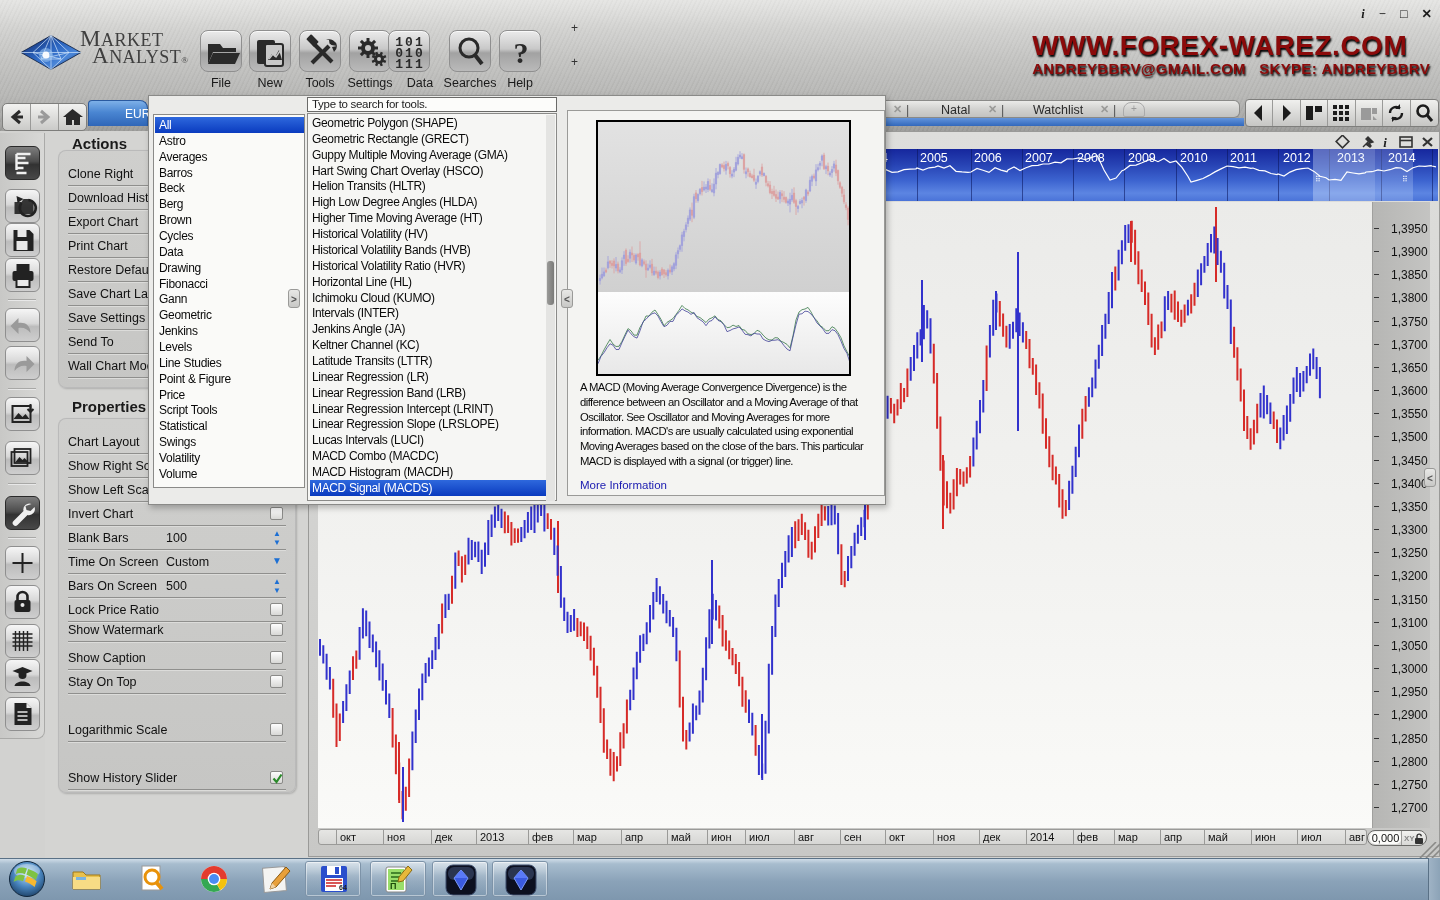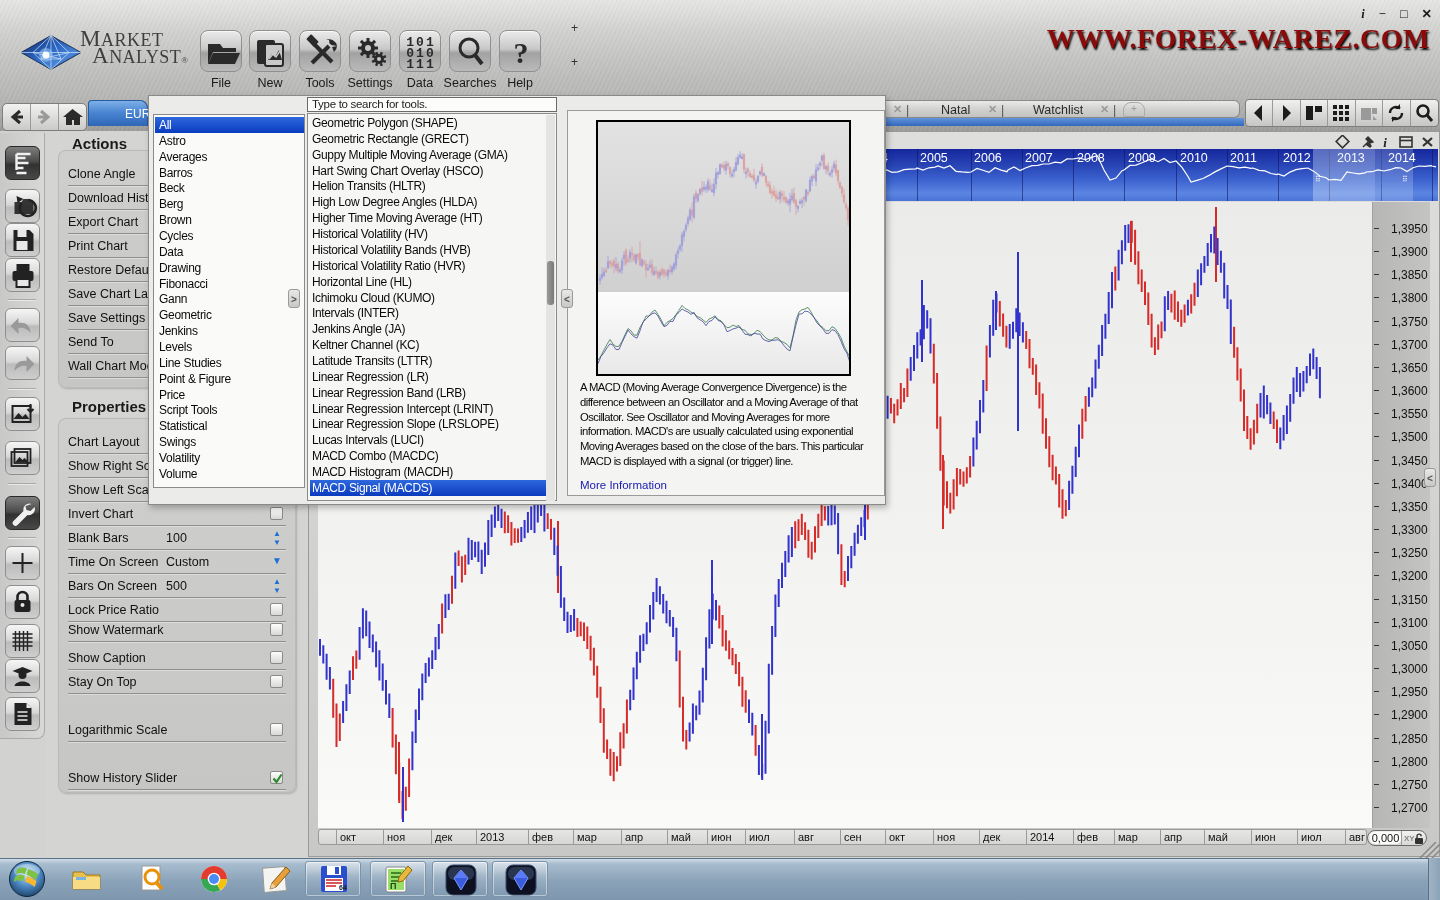--- a/index.html
+++ b/index.html
@@ -10,21 +10,21 @@
   background:linear-gradient(180deg,#e5e5e3 0%,#d2d2d0 30%,#c4c4c2 60%,#b6b6b4 100%); }
 .texture { position:absolute; inset:0;
   background:repeating-linear-gradient(115deg, rgba(255,255,255,0.05) 0 2px, rgba(0,0,0,0.018) 3px 4px); }
 #winctl { position:absolute; right:8px; top:6px; color:#1a1a1a; font-size:12.5px; font-weight:bold; font-family:"Liberation Serif",serif; }
 #winctl span { margin-left:14px; }
 .tbtn { position:absolute; top:30px; width:42px; height:42px; border-radius:8px;
   background:linear-gradient(180deg,#ebebeb 0%,#c8c8c8 45%,#a2a2a2 55%,#bababa 100%);
   border:1px solid #8f8f8f; box-shadow:inset 0 1px 0 rgba(255,255,255,.7); }
 .tbtn svg { margin:1px; }
 .tlbl { position:absolute; top:76px; font-size:12.5px; color:#1a1a1a; text-align:center; width:60px; }
-#warez { position:absolute; right:10px; top:25px; text-align:left; font-family:Liberation Serif, serif; font-weight:bold; color:#8b0a0a;
+#warez { position:absolute; right:10px; top:32px; text-align:left; font-family:Liberation Sans, sans-serif; font-weight:bold; color:#8b0a0a;
   text-shadow:1px 2px 2px #000; }
 #warez .l1 { font-size:28px; letter-spacing:0.5px; line-height:28px; }
 #warez .l2 { font-size:15px; letter-spacing:0.3px; line-height:18px; }
 .plus { position:absolute; color:#333; font-size:12px; }
 #tabbar { left:0; top:95px; width:1440px; height:36px;
   background:linear-gradient(180deg,#b6b6b4 0%,#ababa9 50%,#9a9a98 100%); }
 #navgrp { left:2px; top:103px; width:85px; height:28px; border-radius:5px; border:1px solid #7e7e7c;
   background:linear-gradient(180deg,#f2f2f0,#cacac8); display:flex; }
 #navgrp .nb { width:28px; height:26px; border-right:1px solid #9a9a98; }
 #navgrp .nb:last-child { border-right:none; }
@@ -175,37 +175,38 @@
               <line x1="25.1" y1="33.8" x2="26.2" y2="31.1"></line>
               <line x1="21.1" y1="29.8" x2="23.8" y2="28.7"></line>
               <line x1="21.2" y1="24.1" x2="23.9" y2="25.2"></line>
               <line x1="25.2" y1="20.1" x2="26.3" y2="22.8"></line>
               <line x1="30.9" y1="20.2" x2="29.8" y2="22.9"></line>
               <line x1="34.9" y1="24.2" x2="32.2" y2="25.3"></line>
             </g>
           </g>
         </svg></div>
       <div class="tlbl" style="left:340px">Settings</div>
-      <div class="tbtn" style="left:399px"><svg width="40" height="40" viewBox="0 0 40 40">
+      <div class="tbtn" style="left:388px"><svg width="40" height="40" viewBox="0 0 40 40">
           <text x="20" y="14" font-family="Liberation Mono" font-size="13" font-weight="bold" fill="#2a2a2a" text-anchor="middle" letter-spacing="2">101</text>
           <text x="20" y="25" font-family="Liberation Mono" font-size="13" font-weight="bold" fill="#2a2a2a" text-anchor="middle" letter-spacing="2">010</text>
           <text x="20" y="36" font-family="Liberation Mono" font-size="13" font-weight="bold" fill="#2a2a2a" text-anchor="middle" letter-spacing="2">111</text>
         </svg></div>
       <div class="tlbl" style="left:390px">Data</div>
       <div class="tbtn" style="left:449px"><svg width="40" height="40" viewBox="0 0 40 40">
           <circle cx="18" cy="16" r="9" fill="none" stroke="#2a2a2a" stroke-width="3"></circle>
           <line x1="24" y1="23" x2="31" y2="32" stroke="#2a2a2a" stroke-width="4"></line>
         </svg></div>
       <div class="tlbl" style="left:440px">Searches</div>
       <div class="tbtn" style="left:499px"><svg width="40" height="40" viewBox="0 0 40 40">
           <text x="20" y="31" font-size="30" font-weight="bold" fill="#2a2a2a" text-anchor="middle" font-family="Liberation Serif">?</text>
         </svg></div>
       <div class="tlbl" style="left:490px">Help</div>
     <div id="warez">
         <div class="l1">WWW.FOREX-WAREZ.COM</div>
+        <div class="l2">ANDREYBBRV@GMAIL.COM&nbsp;&nbsp;&nbsp;SKYPE:&nbsp;ANDREYBBRV</div>
       </div>
     <div class="plus" style="left:571px;top:21px">+</div>
     <div class="plus" style="left:571px;top:55px">+</div>
   </div>
   <div id="tabbar" class="abs">
       <div class="texture"></div>
     </div>
   <div id="bluestrip" class="abs"></div>
   <div id="tab-eur" class="abs">EUR</div>
   <div id="tabs-right" class="abs">
@@ -267,21 +268,21 @@
         </svg></div>
       <div class="rb"><svg width="26" height="26" viewBox="0 0 26 26">
           <circle cx="12" cy="11" r="5.5" fill="none" stroke="#1c1c1c" stroke-width="2.6"></circle>
           <line x1="16" y1="15" x2="21" y2="21" stroke="#1c1c1c" stroke-width="3"></line>
         </svg></div>
     </div>
   <div id="panelbg" class="abs"></div>
   <div class="phdr" style="top:135px">Actions</div>
   <div class="pbox" style="top:150px;height:238px">
       <div class="prow" style="top:12px">
-        <div class="lab">Clone Angle</div>
+        <div class="lab">Clone Right</div>
       </div>
       <div class="prow" style="top:36px">
         <div class="lab">Download Histor</div>
       </div>
       <div class="prow" style="top:60px">
         <div class="lab">Export Chart</div>
       </div>
       <div class="prow" style="top:84px">
         <div class="lab">Print Chart</div>
       </div>

